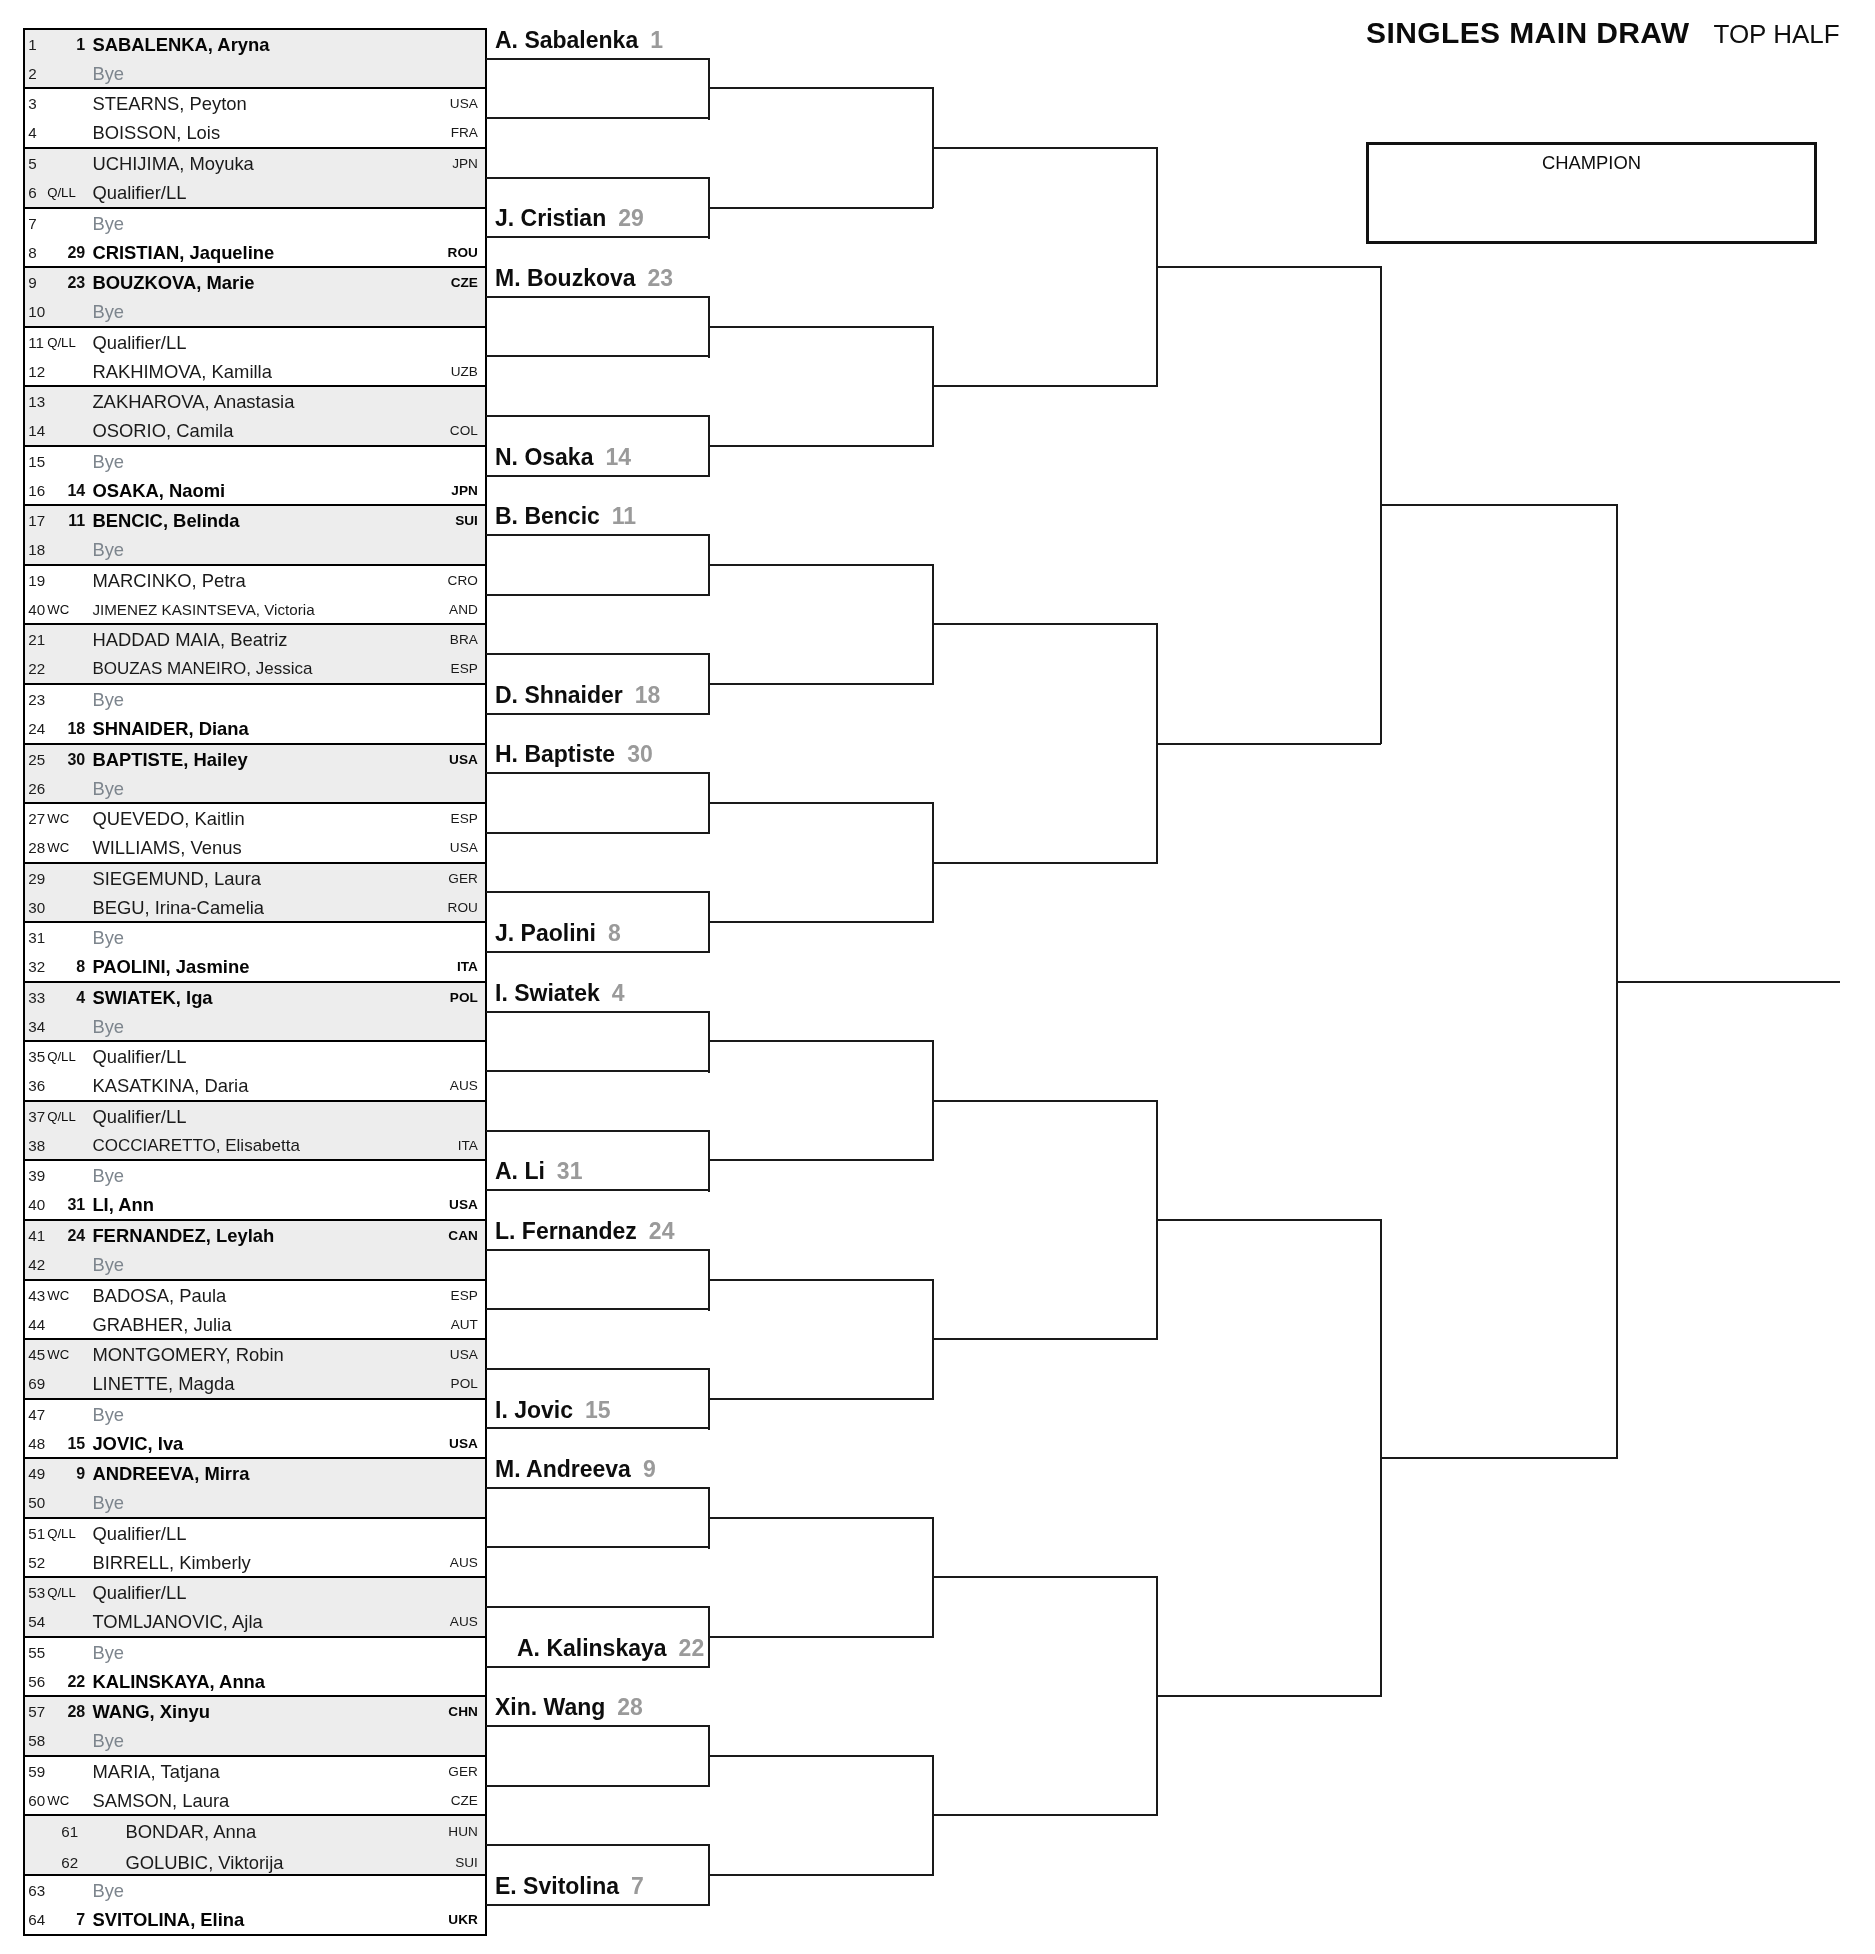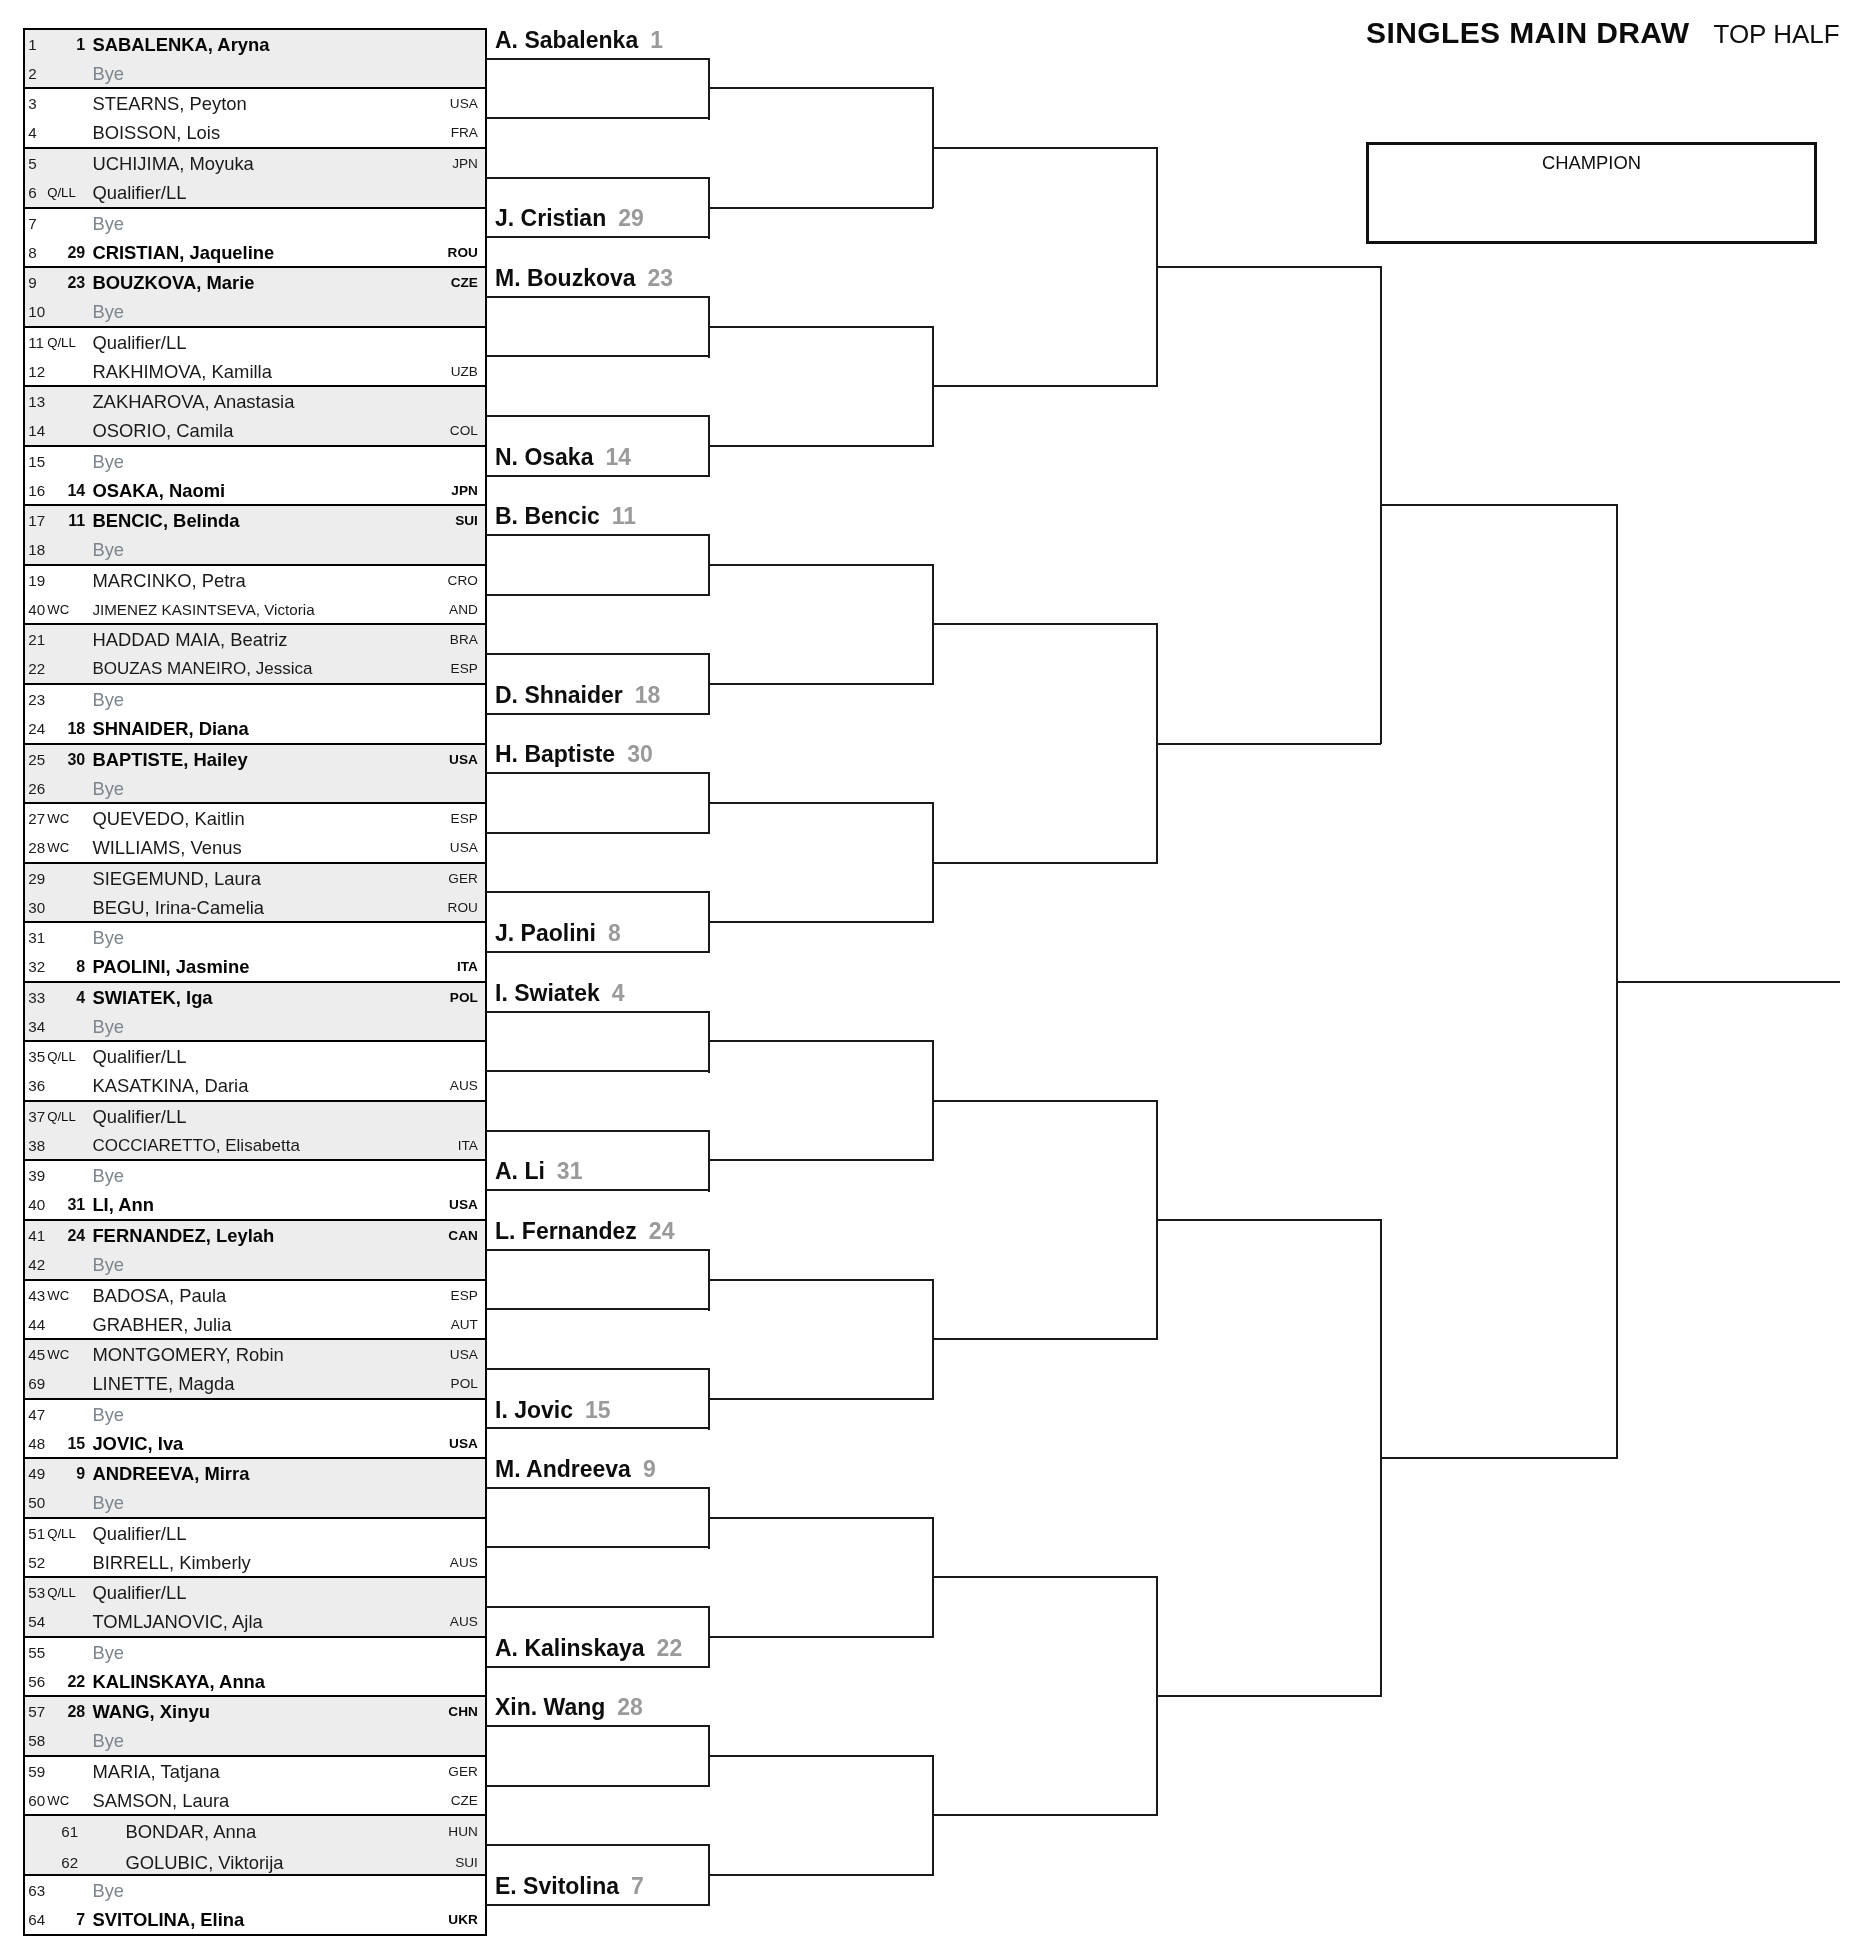--- a/index.html
+++ b/index.html
@@ -698,21 +698,21 @@
       <span class="r2seed">24</span>
     </div>
     <div class="r2label" style="top: 1396px;">
       <span class="r2name">I. Jovic</span>
       <span class="r2seed">15</span>
     </div>
     <div class="r2label" style="top: 1455px;">
       <span class="r2name">M. Andreeva</span>
       <span class="r2seed">9</span>
     </div>
-    <div class="r2label" style="top: 1634px;">
+    <div class="r2label" style="top: 1634px; margin-left: 22px;">
       <span class="r2name">A. Kalinskaya</span>
       <span class="r2seed">22</span>
     </div>
     <div class="r2label" style="top: 1693px;">
       <span class="r2name">Xin. Wang</span>
       <span class="r2seed">28</span>
     </div>
     <div class="r2label" style="top: 1872px;">
       <span class="r2name">E. Svitolina</span>
       <span class="r2seed">7</span>

